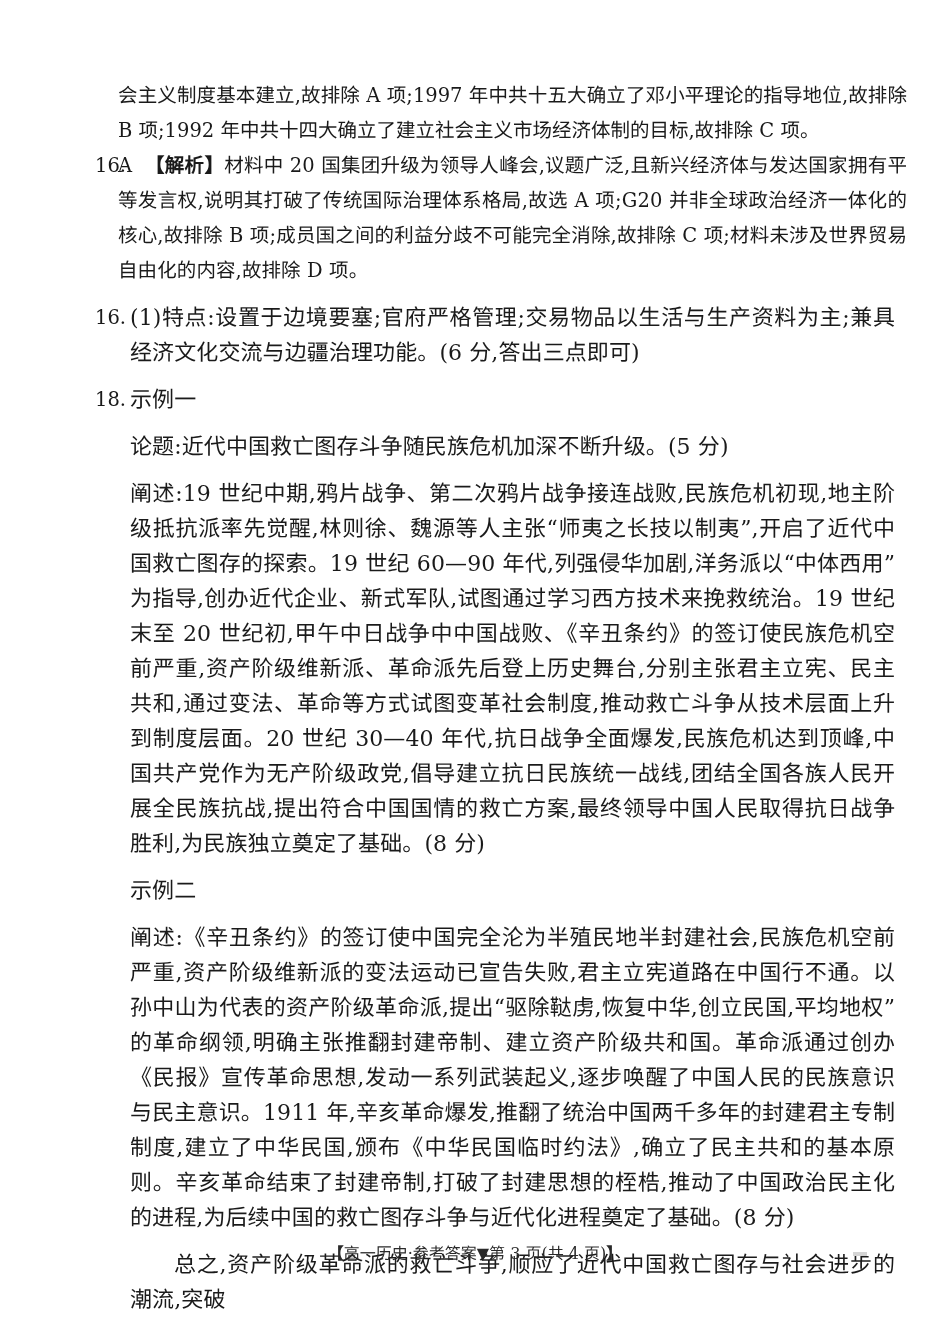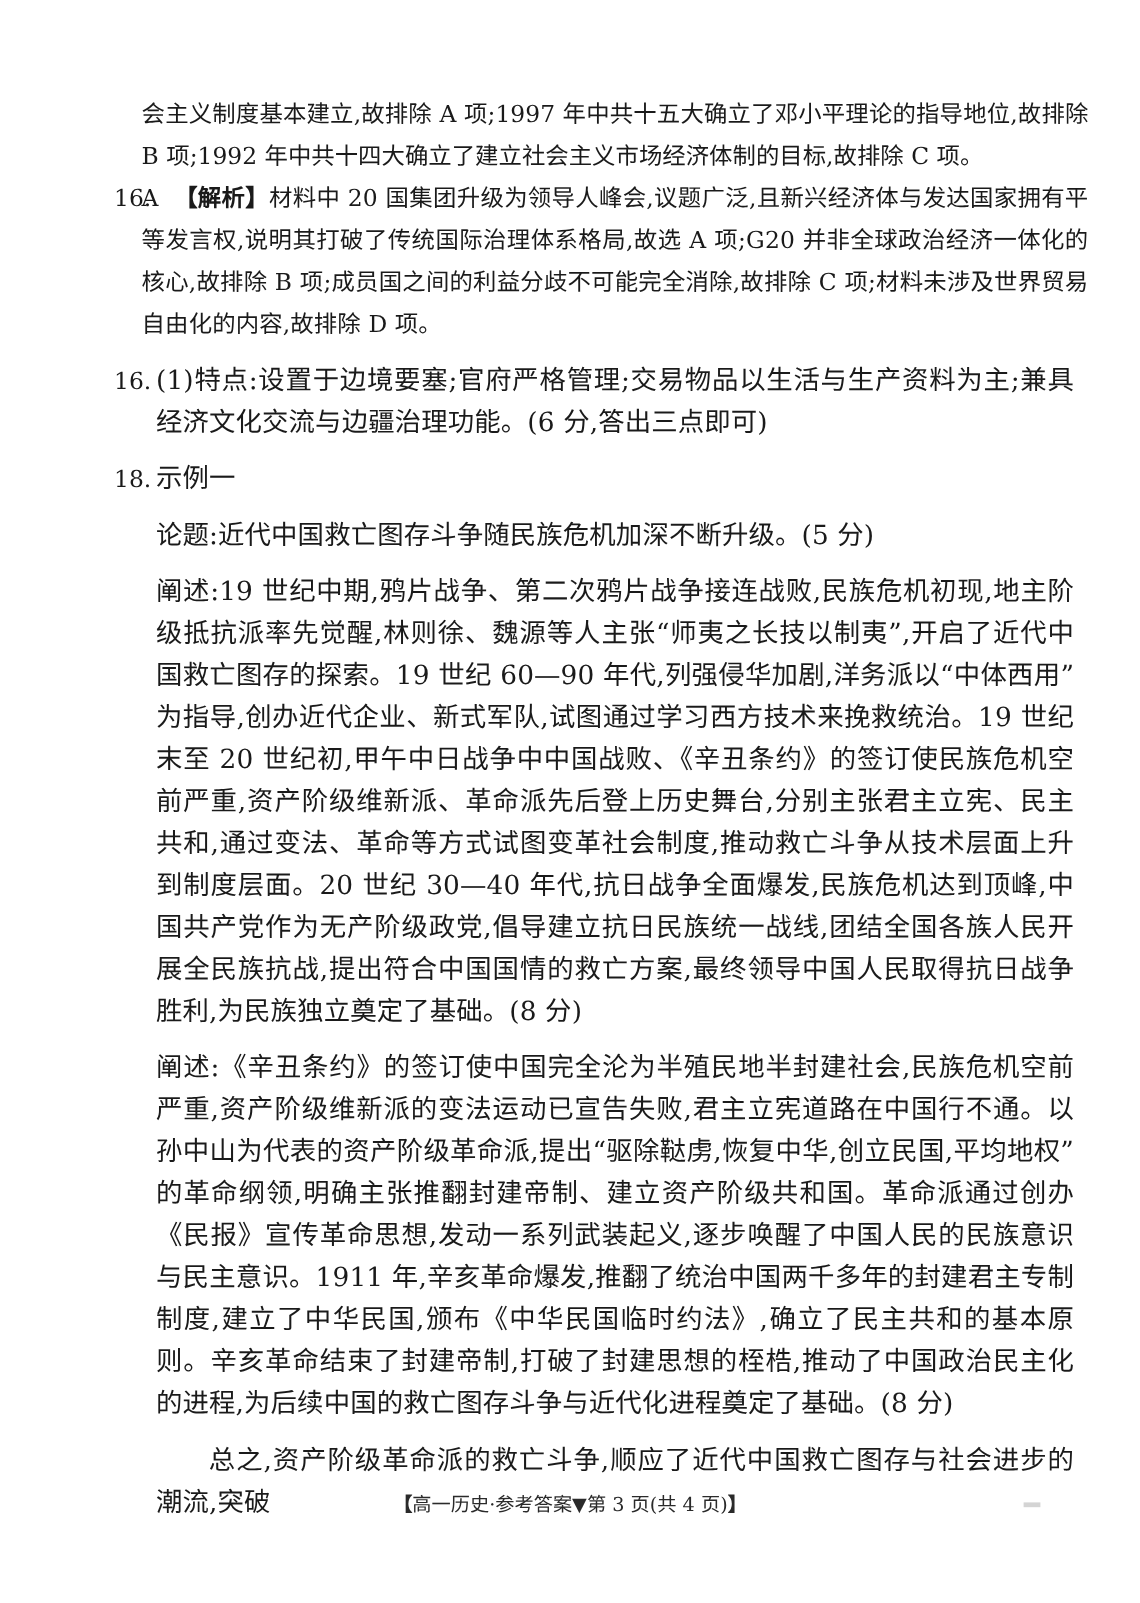--- a/index.html
+++ b/index.html
@@ -125,20 +125,21 @@
         <p class="para">(1)特点:设置于边境要塞;官府严格管理;交易物品以生活与生产资料为主;兼具经济文化交流与边疆治理功能。(6 分,答出三点即可)</p>
       </div>
     </div>
 
     <div class="answer-block">
       <span class="ans-num">18.</span>
       <div class="ans-text">
         <p class="para">示例一</p>
         <p class="para">论题:近代中国救亡图存斗争随民族危机加深不断升级。(5 分)</p>
         <p class="para">阐述:19 世纪中期,鸦片战争、第二次鸦片战争接连战败,民族危机初现,地主阶级抵抗派率先觉醒,林则徐、魏源等人主张“师夷之长技以制夷”,开启了近代中国救亡图存的探索。19 世纪 60—90 年代,列强侵华加剧,洋务派以“中体西用”为指导,创办近代企业、新式军队,试图通过学习西方技术来挽救统治。19 世纪末至 20 世纪初,甲午中日战争中中国战败、《辛丑条约》的签订使民族危机空前严重,资产阶级维新派、革命派先后登上历史舞台,分别主张君主立宪、民主共和,通过变法、革命等方式试图变革社会制度,推动救亡斗争从技术层面上升到制度层面。20 世纪 30—40 年代,抗日战争全面爆发,民族危机达到顶峰,中国共产党作为无产阶级政党,倡导建立抗日民族统一战线,团结全国各族人民开展全民族抗战,提出符合中国国情的救亡方案,最终领导中国人民取得抗日战争胜利,为民族独立奠定了基础。(8 分)</p>
+        <p class="para">示例二</p>
         <p class="para">阐述:《辛丑条约》的签订使中国完全沦为半殖民地半封建社会,民族危机空前严重,资产阶级维新派的变法运动已宣告失败,君主立宪道路在中国行不通。以孙中山为代表的资产阶级革命派,提出“驱除鞑虏,恢复中华,创立民国,平均地权”的革命纲领,明确主张推翻封建帝制、建立资产阶级共和国。革命派通过创办《民报》宣传革命思想,发动一系列武装起义,逐步唤醒了中国人民的民族意识与民主意识。1911 年,辛亥革命爆发,推翻了统治中国两千多年的封建君主专制制度,建立了中华民国,颁布《中华民国临时约法》,确立了民主共和的基本原则。辛亥革命结束了封建帝制,打破了封建思想的桎梏,推动了中国政治民主化的进程,为后续中国的救亡图存斗争与近代化进程奠定了基础。(8 分)</p>
         <p class="para indent2">总之,资产阶级革命派的救亡斗争,顺应了近代中国救亡图存与社会进步的潮流,突破</p>
       </div>
     </div>
 
   </div>
 
   <div class="footer">
     <span class="bracket-l">【</span><span>高一历史</span><span>·</span><span>参考答案</span><span>▼</span><span>第</span>&nbsp;<span>3</span>&nbsp;<span>页</span><span>(共</span>&nbsp;<span>4</span>&nbsp;<span>页)</span><span class="bracket-r">】</span>
   </div>

